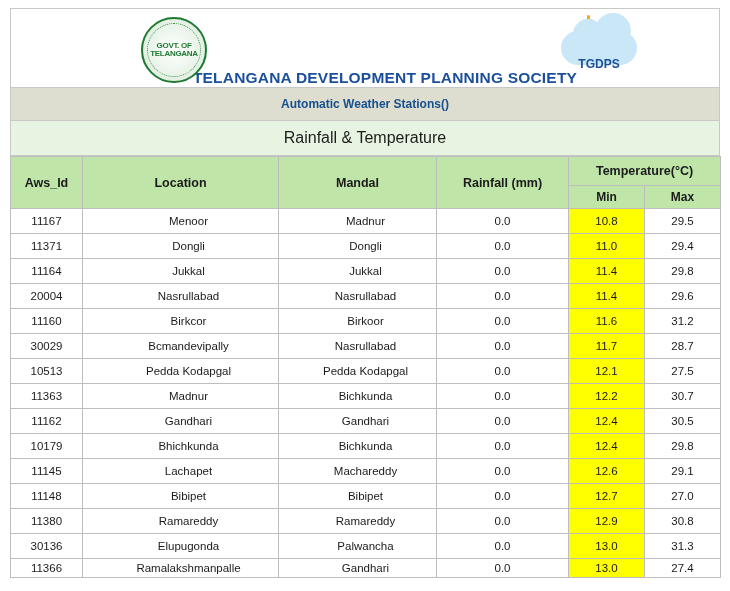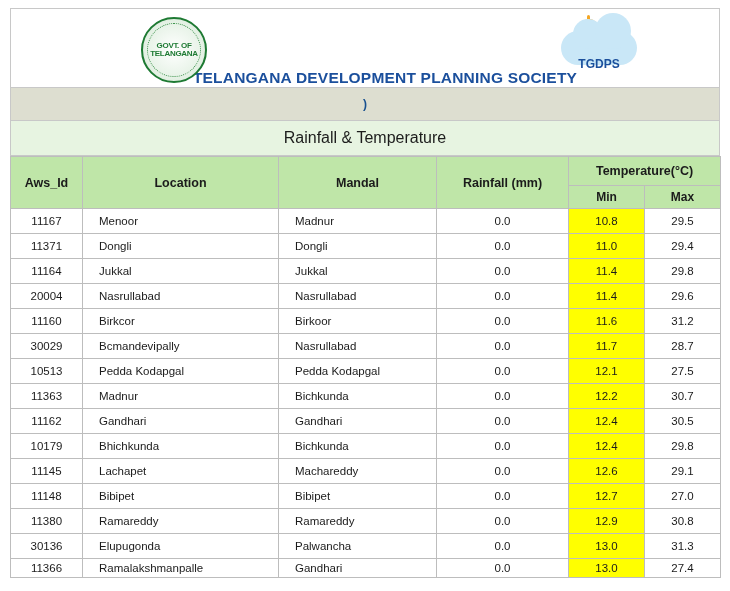--- a/index.html
+++ b/index.html
@@ -97,21 +97,21 @@
   thead th{
     background:#bfe6a8;
     font-size:12.5px;font-weight:bold;color:#1b1b1b;
     height:28px;text-align:center;
   }
   thead th.sub{height:22px;font-size:12px;}
   tbody td{
     height:24px;font-size:11.5px;color:#1b1b1b;
   }
   td.aws{text-align:center;}
-  td.loc,td.mandal{padding-left:16px;text-align:left;}
+  td.loc,td.mandal{padding-left:16px;text-align:center;}
   td.rain{text-align:center;}
   td.min{text-align:center;background:#ffff00;}
   td.max{text-align:center;}
   .c-aws{width:72px;}
   .c-loc{width:196px;}
   .c-man{width:158px;}
   .c-rain{width:132px;}
   .c-min{width:76px;}
   .c-max{width:76px;}
   .clip{
@@ -136,20 +136,21 @@
       <div class="sun"></div>
       <div class="ray" style="left:36px;top:10px;width:6px;height:3px;"></div>
       <div class="ray" style="left:58px;top:10px;width:6px;height:3px;"></div>
       <div class="ray" style="left:48px;top:-2px;width:3px;height:6px;"></div>
       <div class="cloud"></div>
       <div class="label">TGDPS</div>
     </div>
   </div>
 
   <div class="subheader">
+    <span>Automatic Weather Stations(</span>
     <span>)</span>
   </div>
 
   <div class="banner">
     <span>Rainfall &amp; Temperature</span>
   </div>
 
   <table>
     <colgroup>
       <col class="c-aws">

